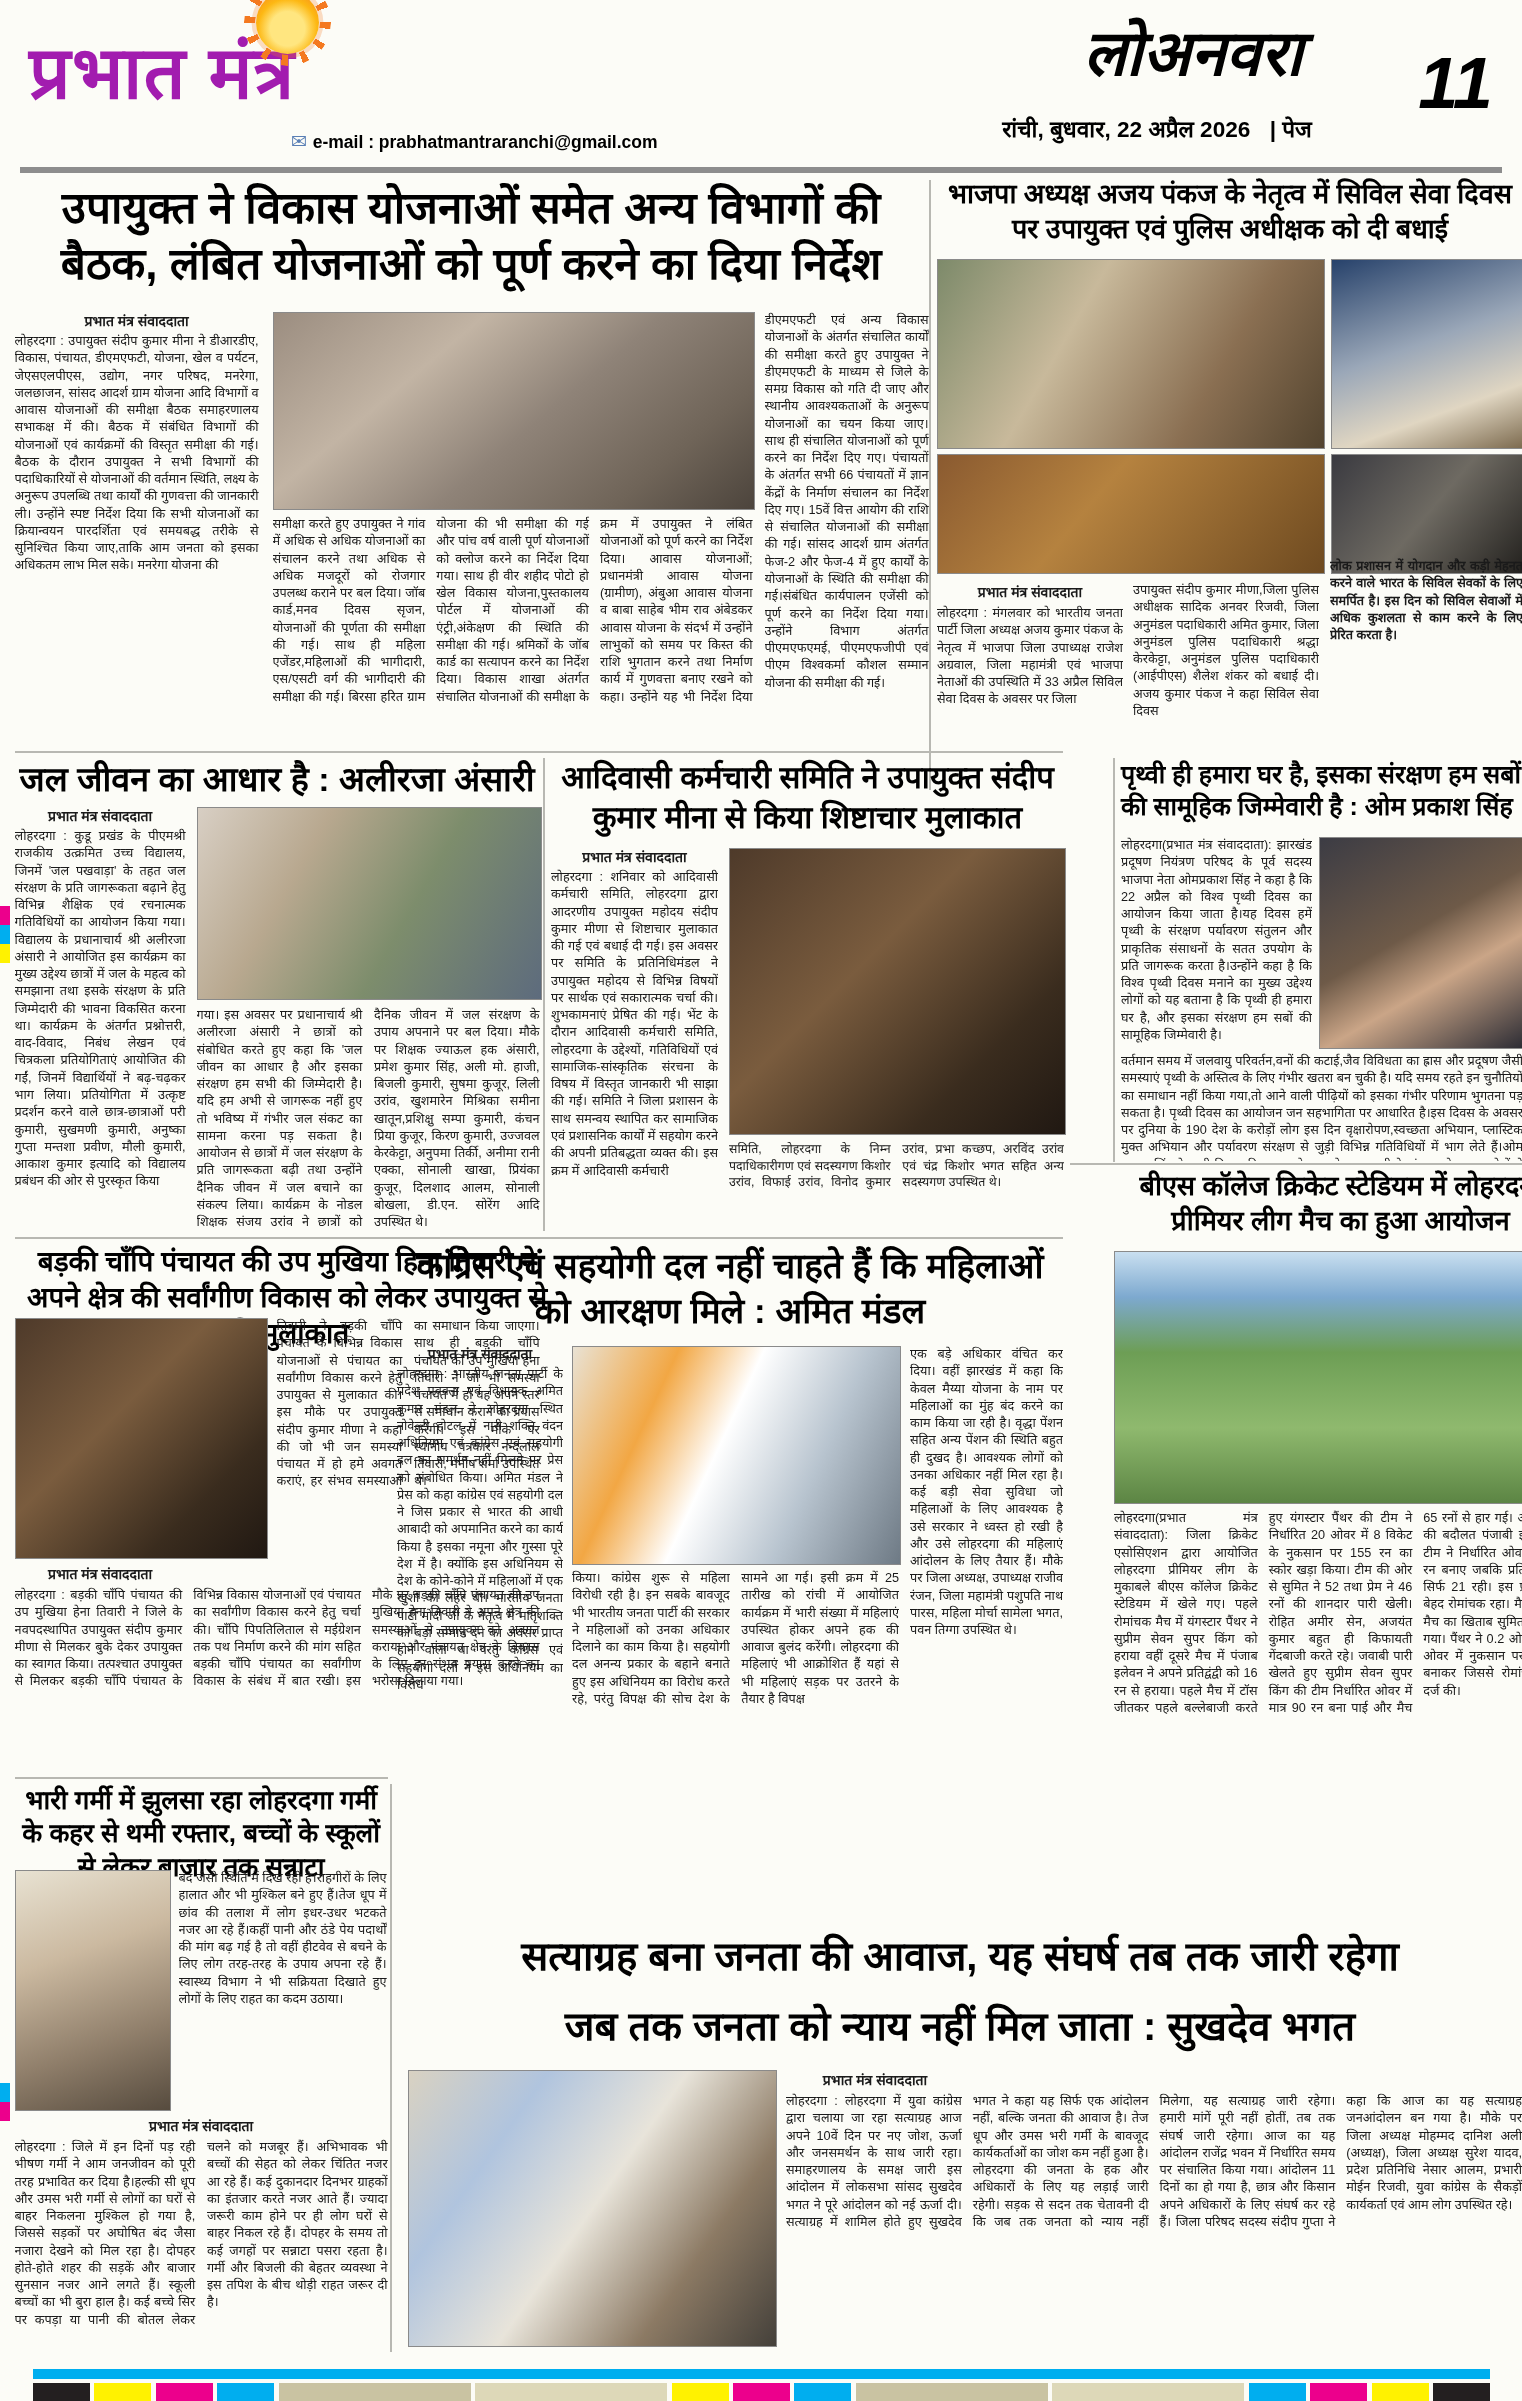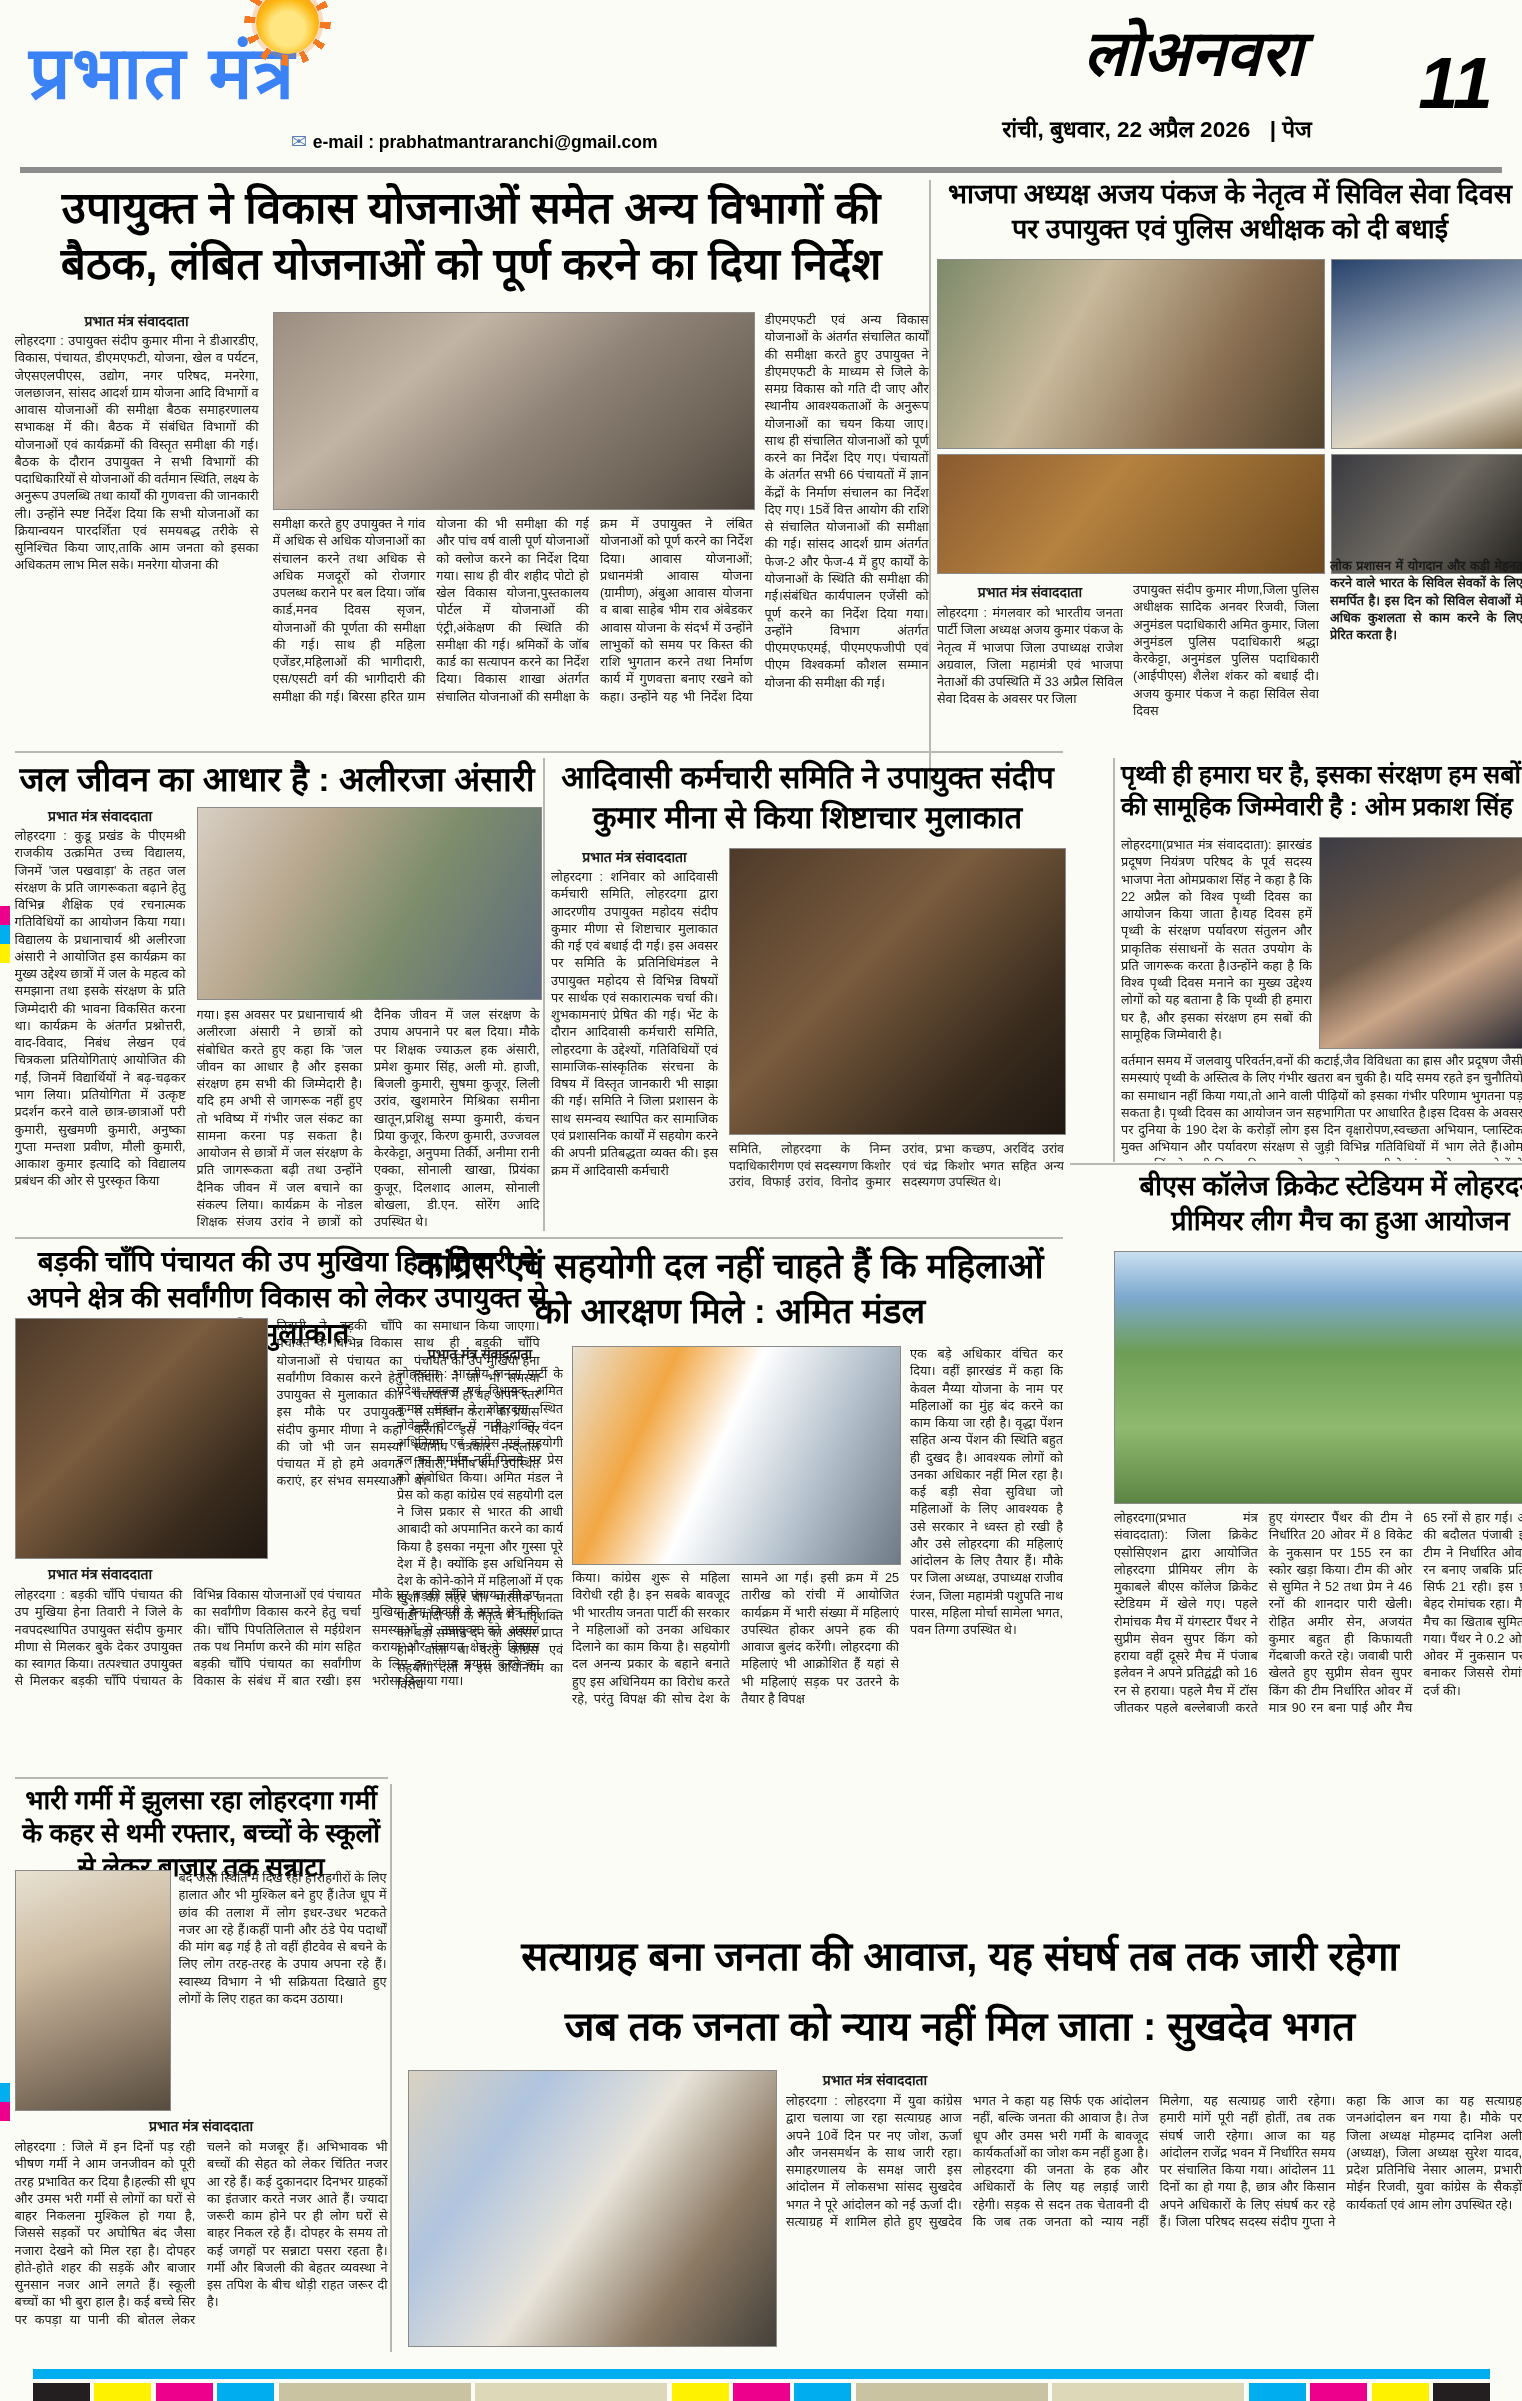--- a/index.html
+++ b/index.html
@@ -1,20 +1,20 @@
 <!DOCTYPE html>
 <html style="font-size:11.6px"><head>
 <meta charset="utf-8">
 <style>
   html,body{margin:0;padding:0;background:#e8e8e4;}
   #page{position:relative;width:1522px;height:2401px;background:#fcfcf7;color:#1a1a1a;
         font-family:"Liberation Sans","DejaVu Sans",sans-serif;overflow:hidden;}
   .abs{position:absolute;}
   
-  .logo-title{font-size:73px;font-weight:bold;color:#3b82f6;letter-spacing:1.5px;line-height:1;}
+  .logo-title{font-size:73px;font-weight:bold;color:#a21caf;letter-spacing:1.5px;line-height:1;}
   .sun{position:absolute;left:227px;top:-45px;width:63px;height:63px;border-radius:50%;
        background:radial-gradient(circle at 50% 60%, #ffe680 0 35%, #fdb813 60%, #f47920 100%);
        box-shadow:0 0 0 4.4px rgba(244,121,32,.25);}
   .sun:before{content:"";position:absolute;inset:-11.6px;border-radius:50%;
        background:repeating-conic-gradient(#f47920 0 9deg, transparent 9deg 30deg);
        -webkit-mask:radial-gradient(circle, transparent 0 52%, #000 53%);
                mask:radial-gradient(circle, transparent 0 52%, #000 53%);}
   .email-line{font-size:17.5px;font-weight:bold;color:#000;}
   .env-icon{display:inline-block;margin-right:5.8px;color:#5a7fb5;font-size:19px;}
   .edition{font-size:63px;font-weight:bold;font-style:italic;color:#000;line-height:1;}

